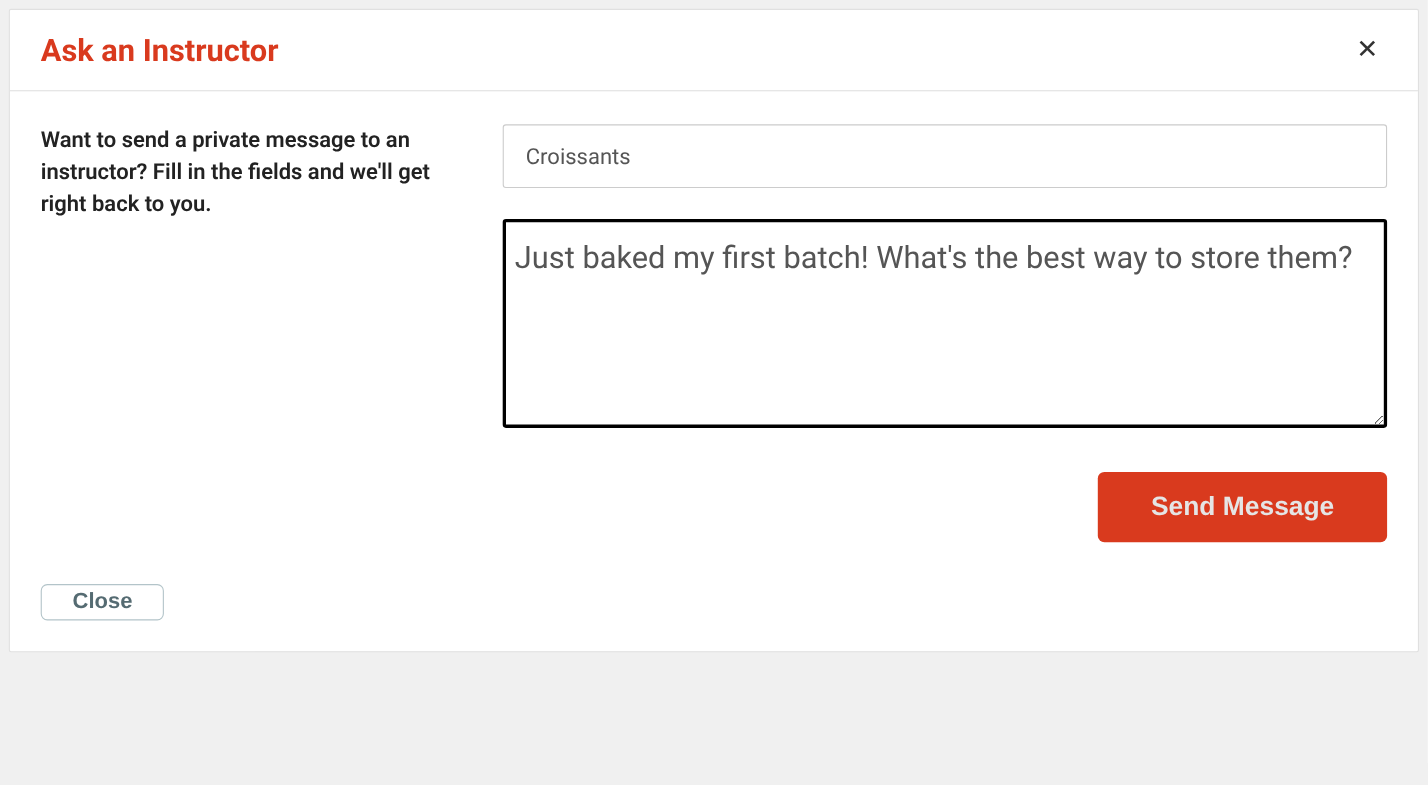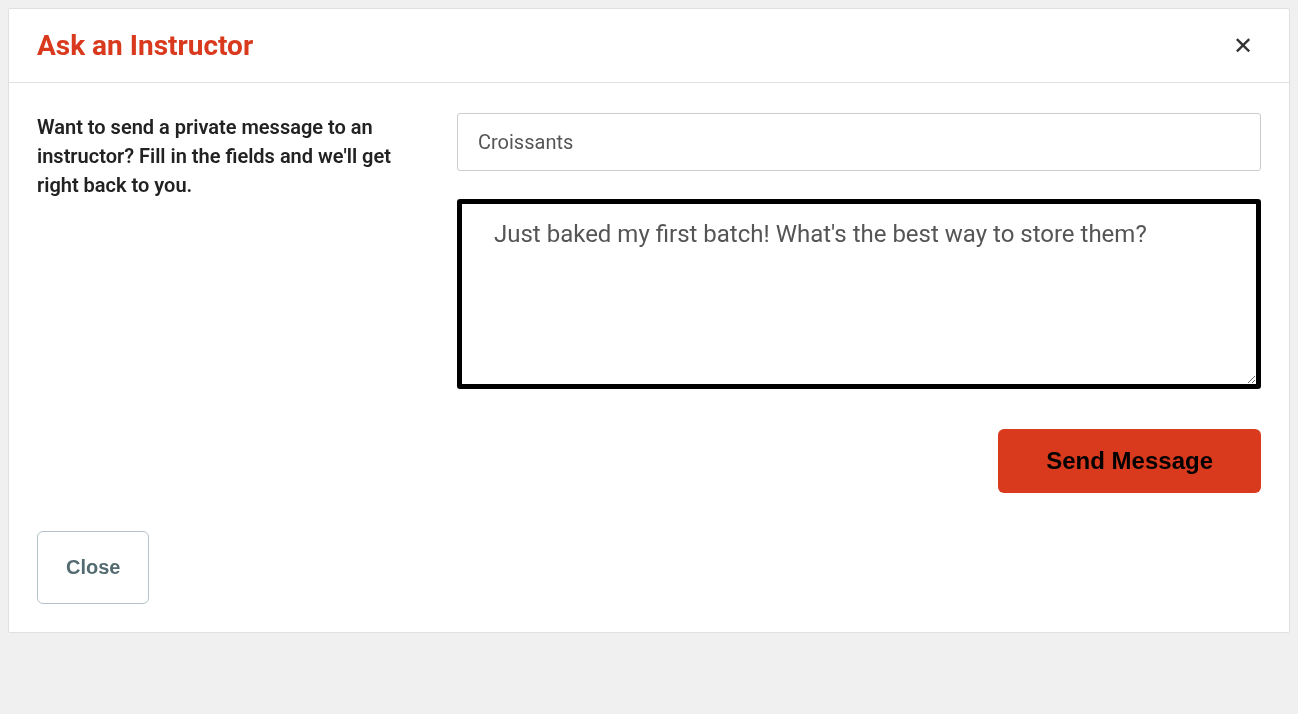--- a/index.html
+++ b/index.html
@@ -72,52 +72,52 @@
     }
     .field-label {
       font-size: 20px;
       color: #666;
       margin-bottom: 8px;
       display: block;
     }
     .message-textarea {
       width: 100%;
       height: 190px;
-      padding: 16px 32px;
-      font-size: 24px;
+      padding: 16px 8px;
+      font-size: 28px;
       color: #555;
-      border: 5px solid #000000;
+      border: 3px solid #000000;
       border-radius: 3px;
       font-family: inherit;
       resize: vertical;
     }
     .send-row {
       display: flex;
       justify-content: flex-end;
       margin-top: 40px;
     }
     .send-button {
       background: #d93a1e;
-      color: #000000;
+      color: #e5e5e5;
       font-size: 24px;
       font-weight: 700;
       padding: 18px 48px;
       border: none;
       border-radius: 6px;
       cursor: pointer;
     }
     .modal-footer {
       padding: 18px 28px 28px 28px;
     }
     .close-button {
       background: #fff;
       color: #556b72;
       font-size: 20px;
       font-weight: 600;
-      padding: 24px 28px;
+      padding: 4px 28px;
       border: 1px solid #b3c4c9;
       border-radius: 6px;
       cursor: pointer;
     }
   </style>
 </head>
 <body>
 
 <div class="modal">
   <div class="modal-header">

